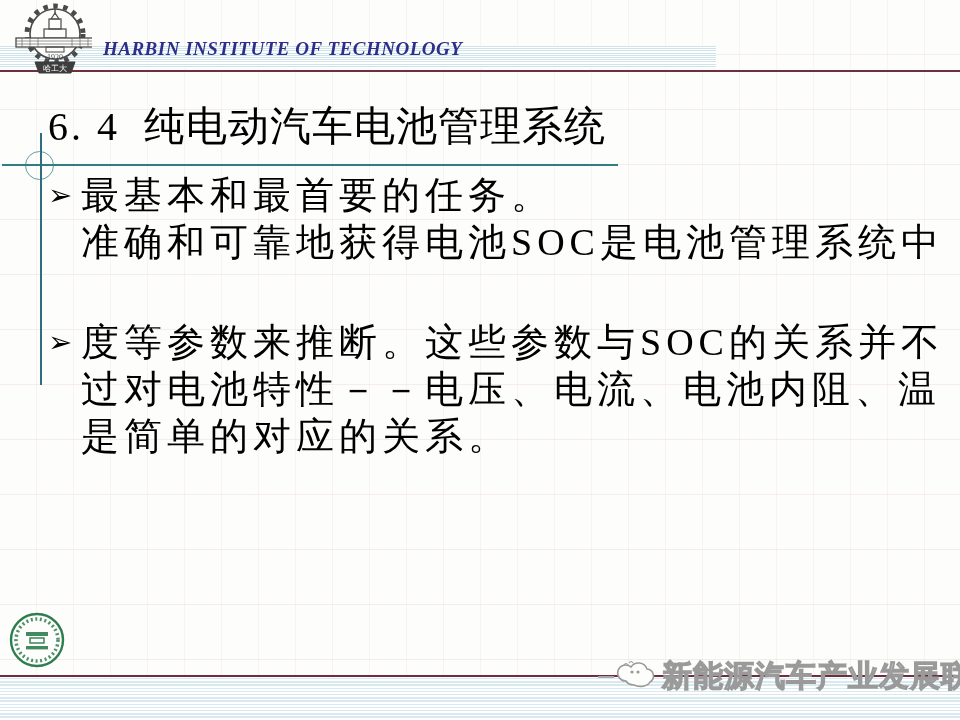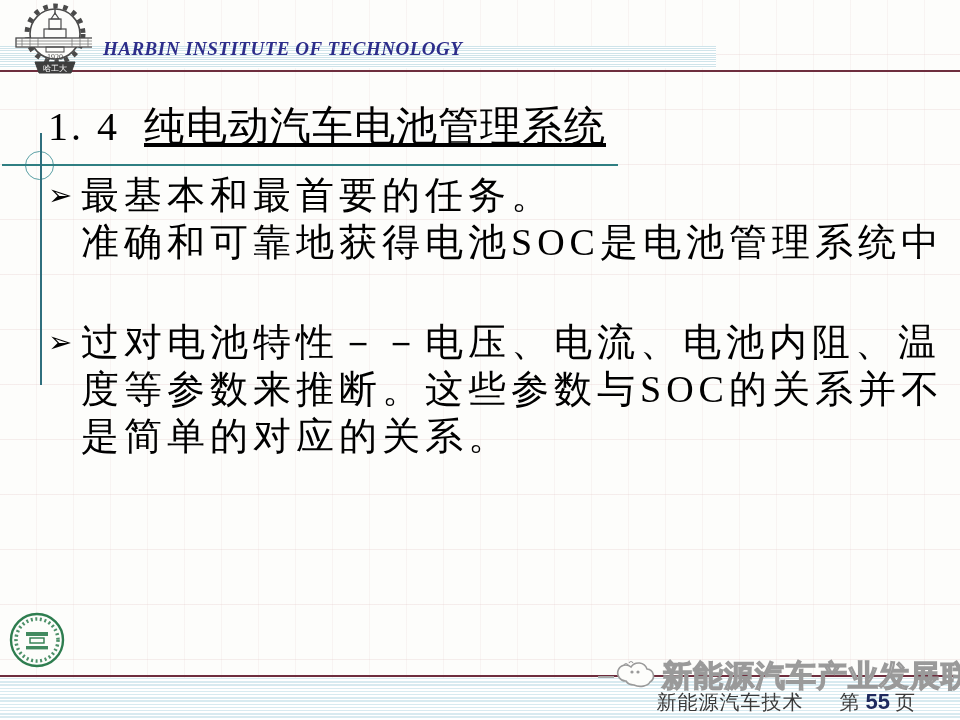--- a/index.html
+++ b/index.html
@@ -20,21 +20,21 @@
     color:#2d2d8a;white-space:nowrap;z-index:2;margin-top:16px;
   }
   .stripe-band-top{
     position:absolute;left:0;top:46px;width:716px;height:22px;
     background:repeating-linear-gradient(to bottom,#cfe4ea 0 1px,#ffffff 1px 2.2px);
   }
   .maroon-line-top{position:absolute;left:0;top:70px;width:960px;height:2px;background:#6e2e3e;}
   
   .slide-title{position:absolute;left:48px;top:99px;white-space:nowrap;color:#000;z-index:2;}
   .slide-title .num{font-size:40px;letter-spacing:3px;}
-  .slide-title .txt{font-size:41px;letter-spacing:1px;margin-left:24px;text-decoration:underline;}
+  .slide-title .txt{font-size:41px;letter-spacing:1px;margin-left:24px;}
   .deco-hline{position:absolute;left:2px;top:164px;width:616px;height:2px;background:#2f7f82;}
   .deco-vline{position:absolute;left:40px;top:133px;width:2px;height:252px;background:#2f6f7d;}
   .deco-circle{
     position:absolute;left:25px;top:151px;width:27px;height:27px;border-radius:50%;
     border:1.5px solid #5aa0a5;background:transparent;
   }
   
   .bullet{position:absolute;left:48px;display:flex;align-items:flex-start;z-index:2;}
   .bullet .marker{
     width:33px;flex:0 0 33px;font-size:29px;line-height:47px;color:#000;
@@ -89,39 +89,39 @@
     <text x="47" y="58" text-anchor="middle" font-size="8" fill="#4a4a4a">1920</text>
     <path d="M27,60 L67,60 L63,71 L31,71 Z" fill="#3d3d3d" stroke="#3d3d3d"></path>
     <text x="47" y="69" text-anchor="middle" font-size="8" fill="#ffffff">哈工大</text>
   </svg>
 
   <div class="harbin-name">HARBIN INSTITUTE OF TECHNOLOGY</div>
   <div class="stripe-band-top"></div>
   <div class="maroon-line-top"></div>
 
   <div class="slide-title">
-    <span class="num">1. 4</span><span class="txt">纯电动汽车电池管理系统</span>
+    <span class="num">6. 4</span><span class="txt">纯电动汽车电池管理系统</span>
   </div>
   <div class="deco-circle"></div>
   <div class="deco-hline"></div>
   <div class="deco-vline"></div>
 
   <div class="bullet bullet-1">
     <span class="marker">➢</span>
     <div class="lines">
       <div>最基本和最首要的任务。</div>
       <div>准确和可靠地获得电池SOC是电池管理系统中</div>
     </div>
   </div>
 
   <div class="bullet bullet-2">
     <span class="marker">➢</span>
     <div class="lines">
+      <div>度等参数来推断。这些参数与SOC的关系并不</div>
       <div>过对电池特性－－电压、电流、电池内阻、温</div>
-      <div>度等参数来推断。这些参数与SOC的关系并不</div>
       <div>是简单的对应的关系。</div>
     </div>
   </div>
 
   <svg class="green-seal" viewBox="0 0 56 56">
     <circle cx="28" cy="28" r="26" fill="#fdfdfb" stroke="#2e7d4f" stroke-width="2.4"></circle>
     <circle cx="28" cy="28" r="21" fill="none" stroke="#2e7d4f" stroke-width="3.5" stroke-dasharray="2 2.6" opacity="0.85"></circle>
     <rect x="17" y="20" width="22" height="4" fill="#2e7d4f" opacity="0.9"></rect>
     <rect x="21" y="26" width="14" height="5" fill="none" stroke="#2e7d4f" stroke-width="1.4"></rect>
     <rect x="17" y="34" width="22" height="3.4" fill="#2e7d4f" opacity="0.9"></rect>
@@ -134,21 +134,14 @@
     <span class="lead-dash"></span>
     <svg class="cloud-icon" viewBox="0 0 44 36">
       <path d="M10,22 a8,8 0 1,1 5,-14 a9,9 0 0,1 16,2 a7,7 0 0,1 3,13 a10,6 0 0,1 -16,3 a9,7 0 0,1 -8,-4 Z" fill="#fdfdfb" stroke="#9a9a9a" stroke-width="1.6"></path>
       <circle cx="16" cy="13" r="1.6" fill="#9a9a9a"></circle>
       <circle cx="22" cy="13" r="1.6" fill="#9a9a9a"></circle>
       <path d="M8,6 q2,-3 4,0 M13,4 q2,-3 4,0" fill="none" stroke="#9a9a9a" stroke-width="1.2"></path>
     </svg>
     <span class="wm-text">新能源汽车产业发展联盟</span>
   </div>
 
-  <div class="footer-line">
-    <span class="course">新能源汽车技术</span>
-    <span class="gap"></span>
-    <span class="pg">第</span>
-    <span class="pgnum">55</span>
-    <span class="pg">页</span>
-  </div>
 
 </div>
 
 </body></html>

